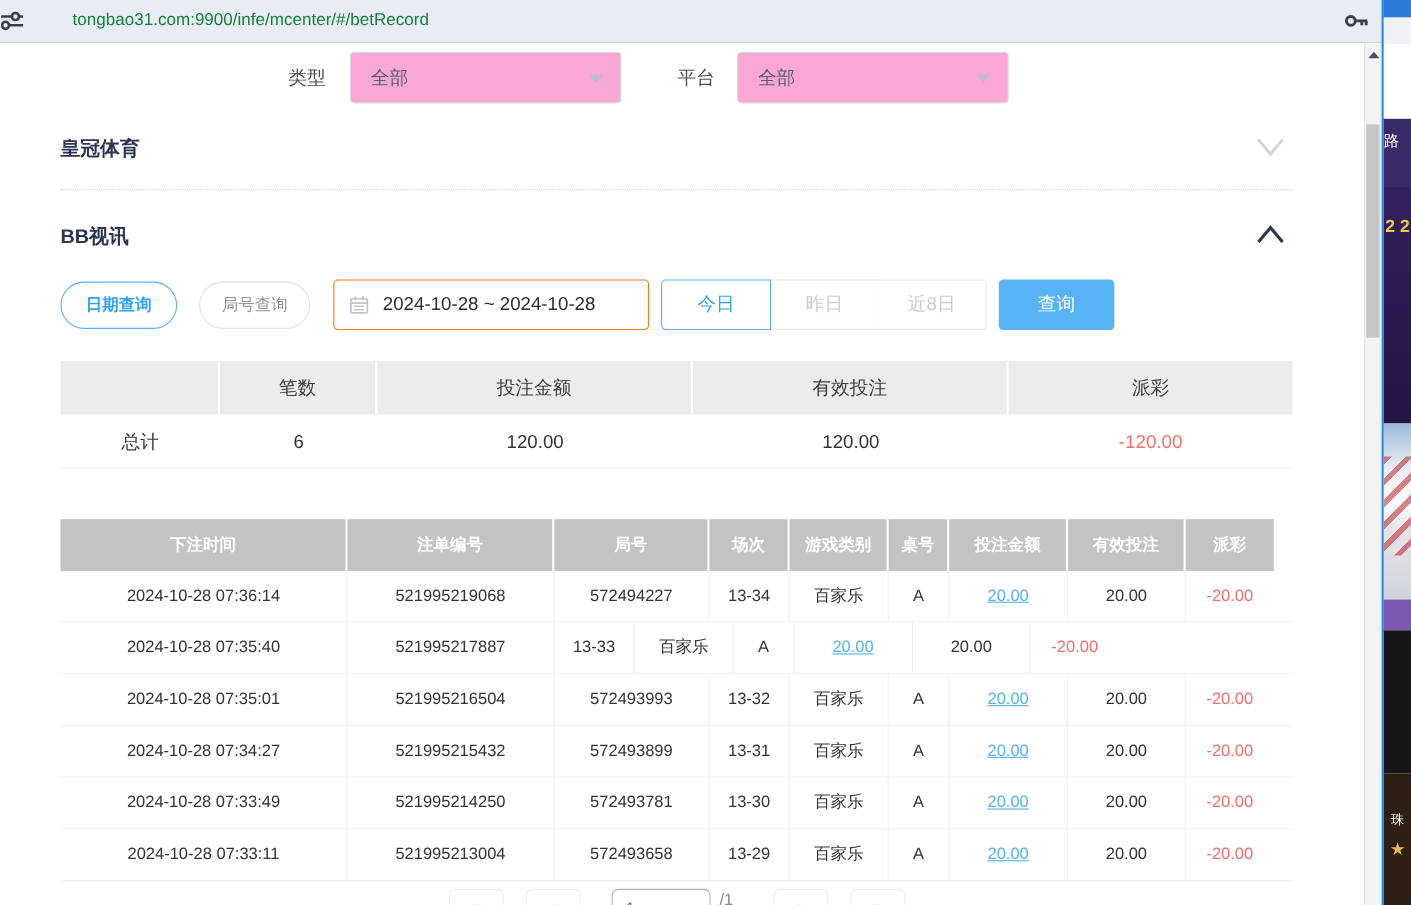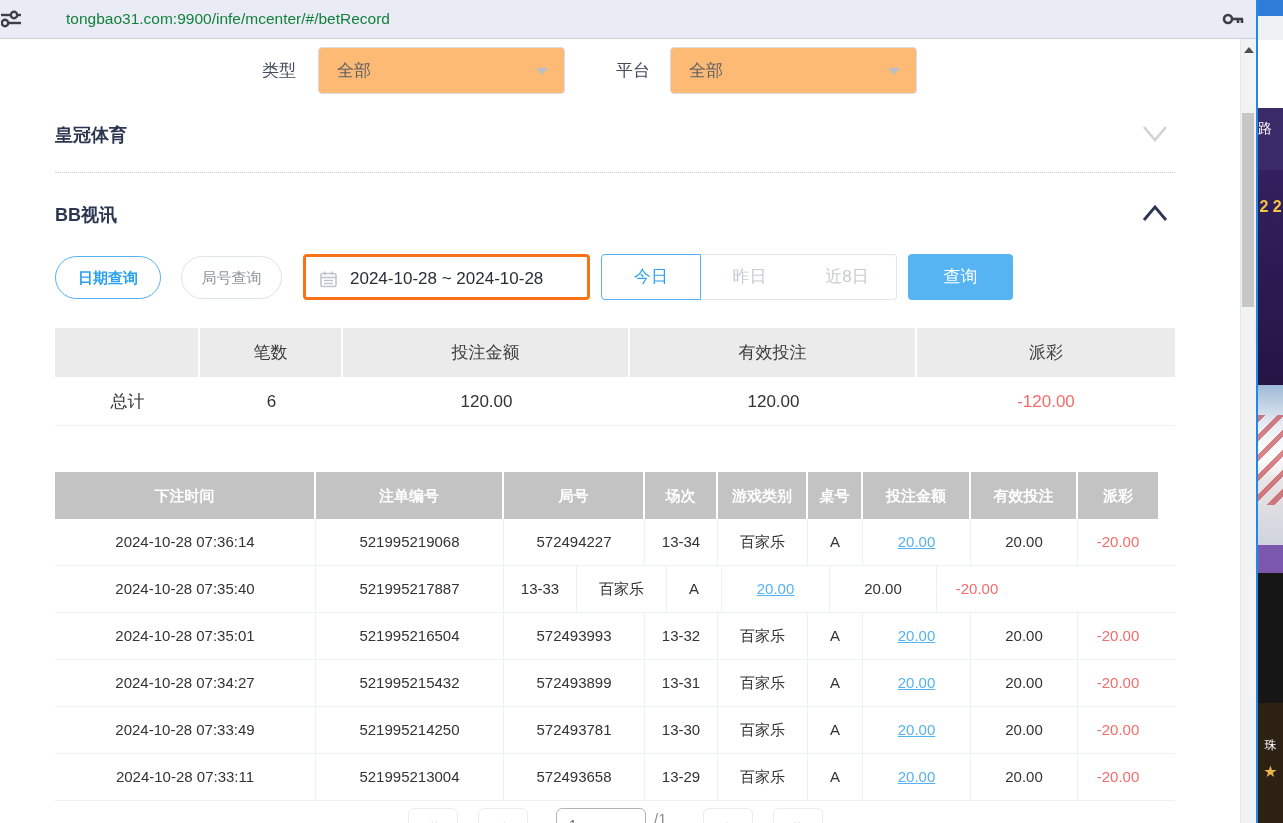--- a/index.html
+++ b/index.html
@@ -12,42 +12,42 @@
   .browser-bar { position:absolute; left:0; top:0; width:1257px; height:39px;
     background:#e9ecf5; border-bottom:1px solid #c9d0de; }
   .url-text { position:absolute; left:34px; top:0; line-height:38px; font-size:15.5px; color:#15803d;margin-left:32px; }
   .tune-icon { position:absolute; left:1px; top:9px; }
   .key-icon  { position:absolute; left:1222px; top:11px; }
 
   
   .flabel { position:absolute; height:47px; line-height:47px; font-size:17px; color:#434b5c; }
   .lbl-type { left:262px; top:47px; }
   .lbl-platform { left:616px; top:47px; }
-  .dropdown { position:absolute; top:47px; width:247px; height:47px; background:#fdba74;
+  .dropdown { position:absolute; top:47px; width:247px; height:47px; background:#f9a8d4;
     border:1px solid #d8dce4; border-radius:4px; }
   .dd1 { left:318px; } .dd2 { left:670px; }
   .dd-text { position:absolute; left:18px; line-height:45px; font-size:17px; color:#5a5f66; }
   .caret-down { position:absolute; right:16px; top:20px; width:0; height:0;
     border-left:6px solid transparent; border-right:6px solid transparent; border-top:7px solid #b9bec7; }
 
   
   .sec-title { position:absolute; left:55px; font-size:18px; font-weight:bold; color:#2c3650; }
   .sec1 { top:123px; } .sec2 { top:203px; }
   .chev { position:absolute; left:1140px; width:30px; height:22px; }
   .chev1 { top:123px; } .chev2 { top:203px; }
   .dotted-divider { position:absolute; left:55px; top:172px; width:1120px; height:0;
     border-top:1px dotted #c9c9c9; }
 
   
   .pill { position:absolute; top:256px; height:43px; background:#fff; border-radius:22px;
     text-align:center; line-height:41px; font-size:15px; cursor:pointer; }
   .btn-date  { left:55px;  width:106px; border:1px solid #55b2f2; color:#2da2f0; font-weight:bold; }
   .btn-round { left:181px; width:101px; border:1px solid #dde1e8; color:#8c939d; }
   .date-box { position:absolute; left:303px; top:254px; width:287px; height:46px;
-    background:#fff; border:3px solid #f97316; border-radius:4px; cursor:pointer; }
+    background:#fff; border:1px solid #f97316; border-radius:4px; cursor:pointer; }
   .cal-icon { position:absolute; left:14px; top:14px; }
   .date-text { position:absolute; left:44px; line-height:44px; font-size:17px; color:#2a2d33; }
   .seg { position:absolute; top:254px; height:46px; background:#fff; text-align:center;
     line-height:44px; font-size:17px; cursor:pointer; }
   .seg-today { left:601px; width:100px; border:1px solid #55b2f2; border-radius:4px 0 0 4px;
     color:#2da2f0; z-index:2; }
   .seg-yest  { left:700px; width:99px;  border:1px solid #e2e5ea; color:#c7ccd4; }
   .seg-last8 { left:798px; width:99px;  border:1px solid #e2e5ea; border-left:none;
     border-radius:0 4px 4px 0; color:#c7ccd4; }
   .btn-search { position:absolute; left:908px; top:254px; width:105px; height:46px;

